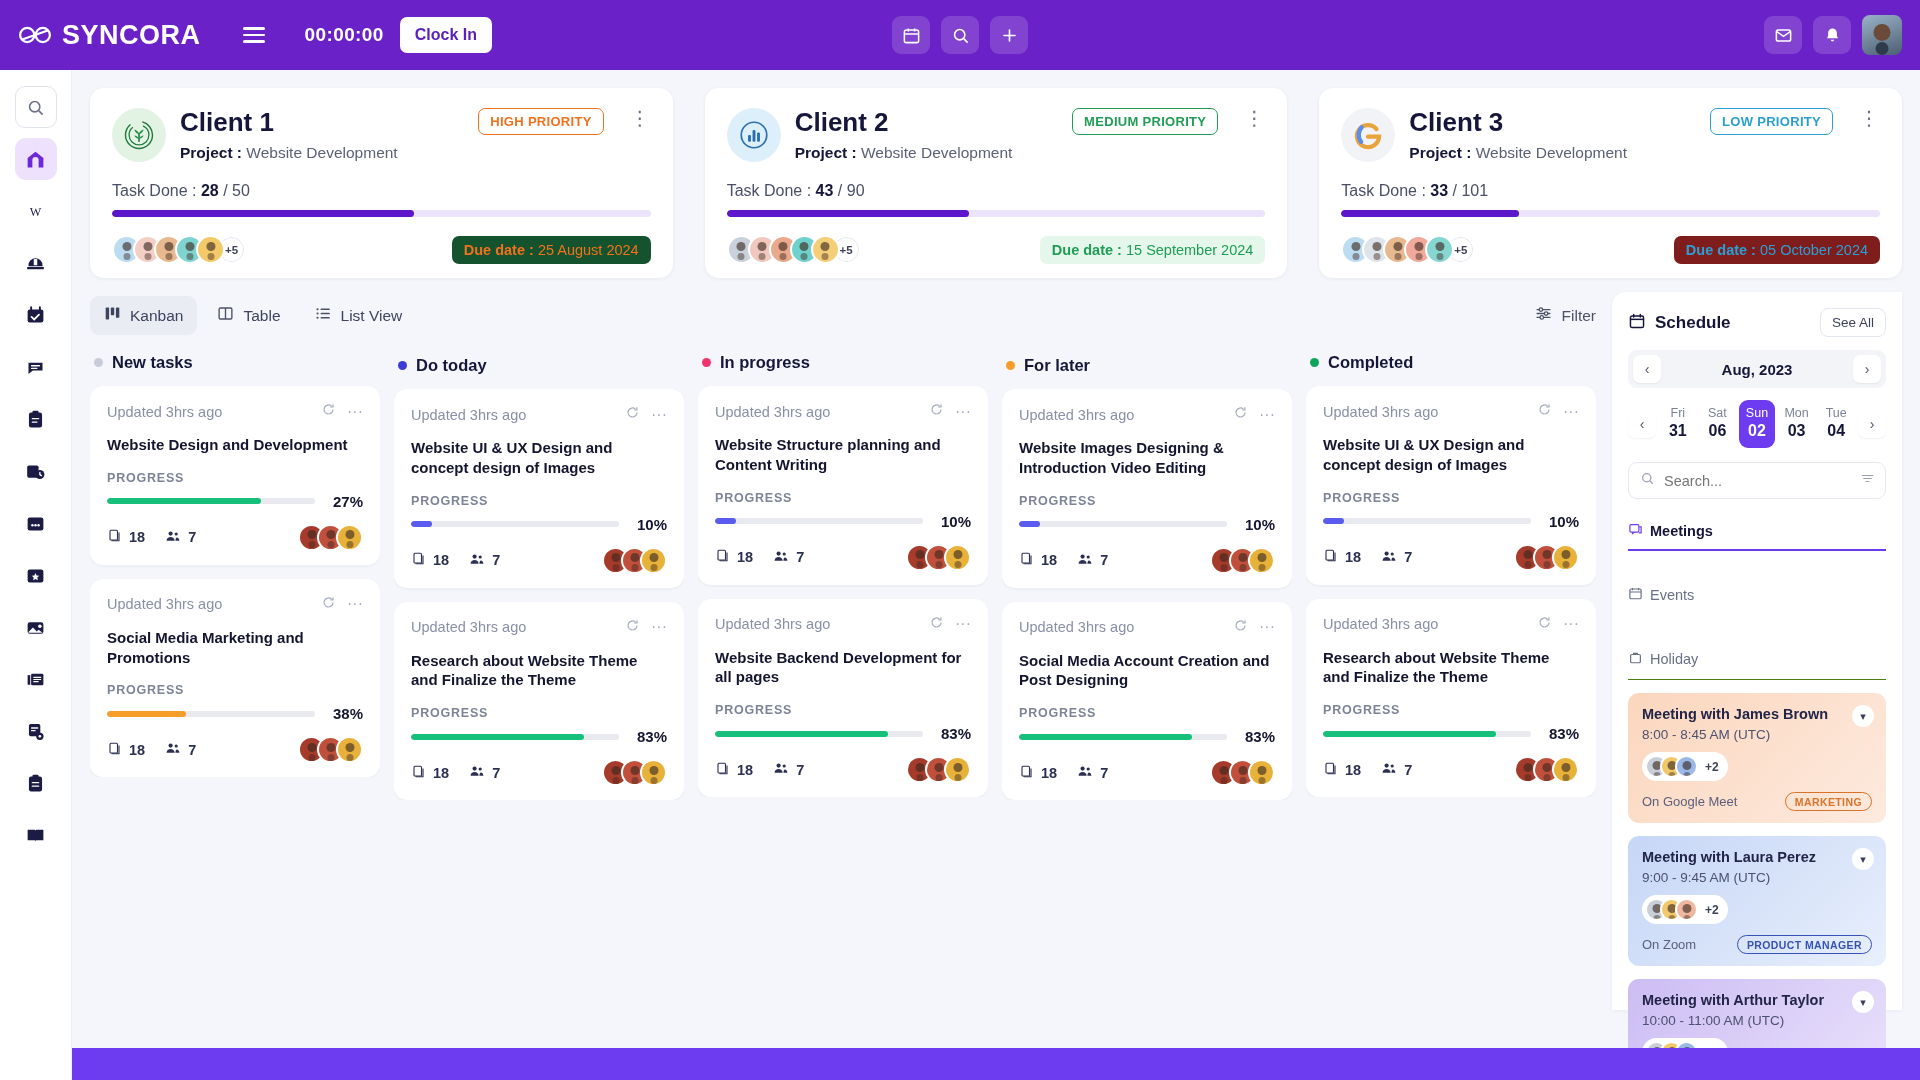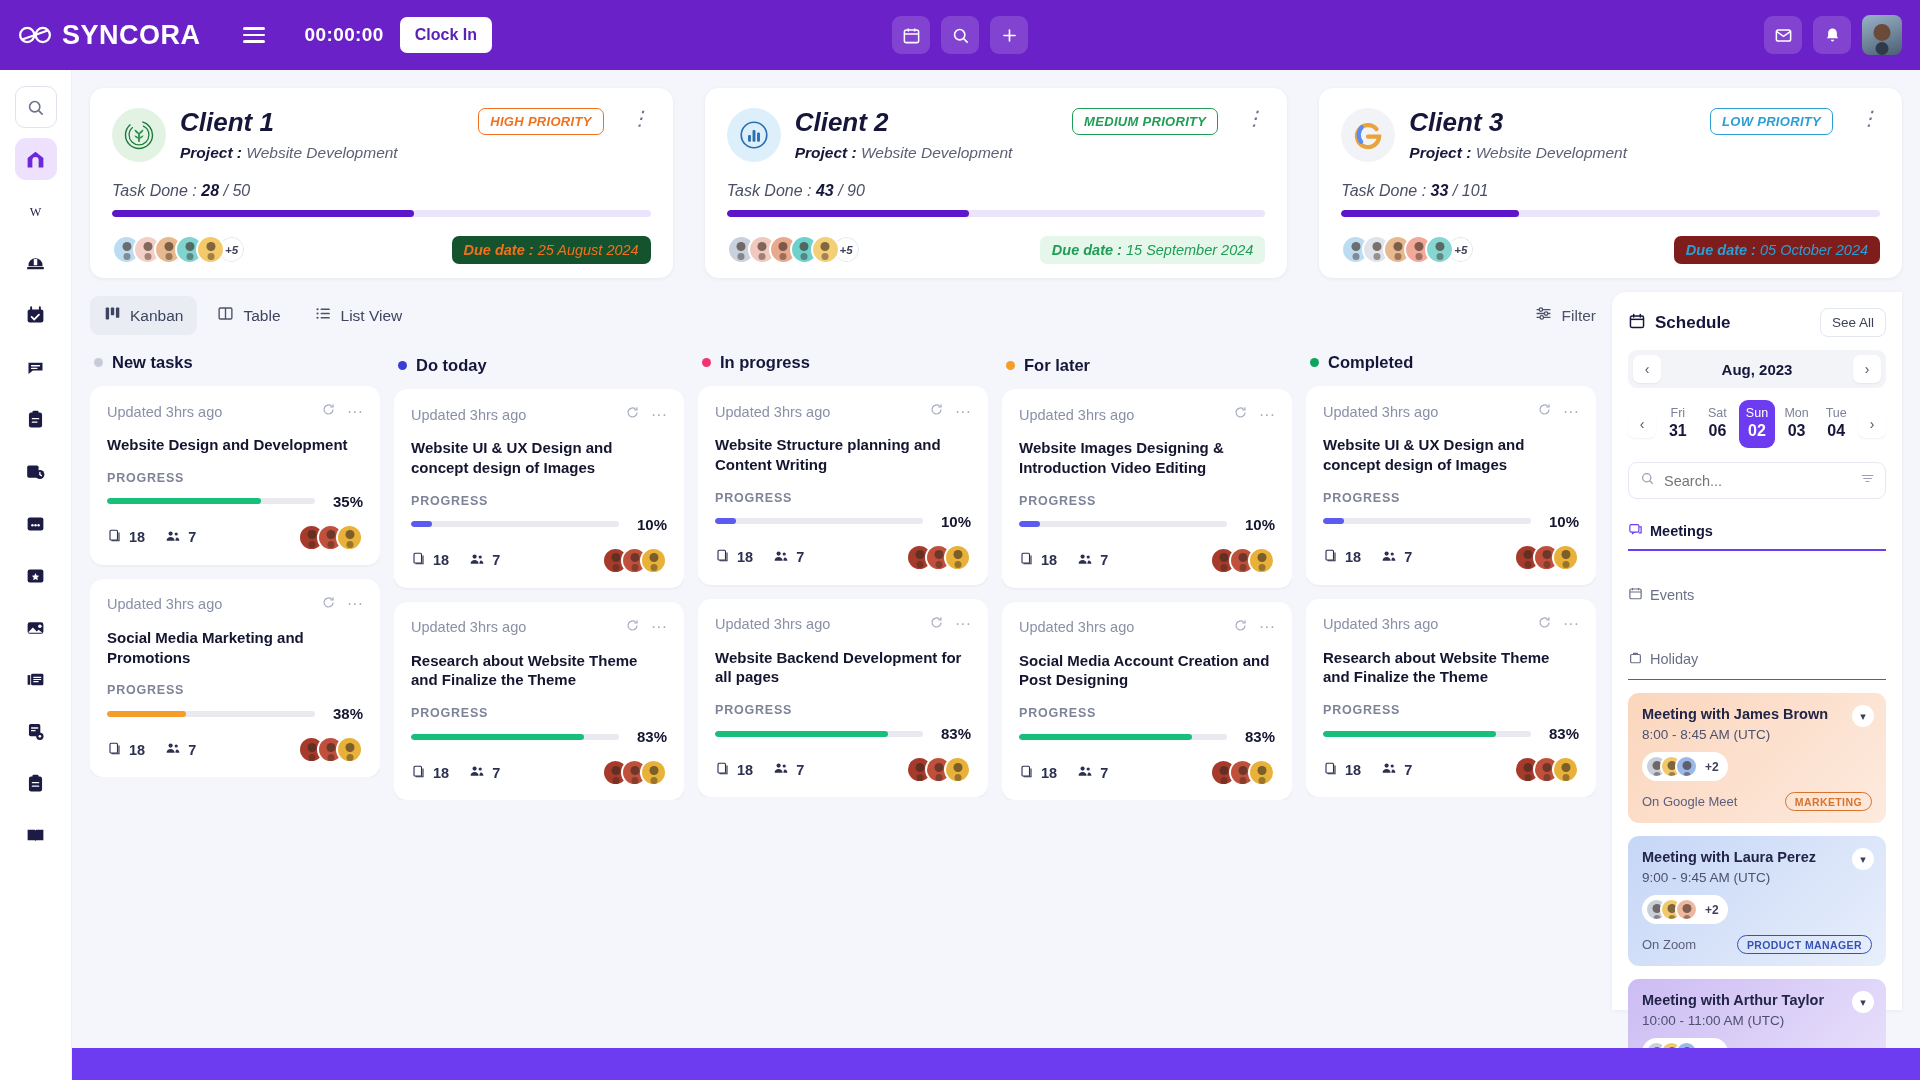--- a/index.html
+++ b/index.html
@@ -62,21 +62,21 @@
   .rail-item {
     width: 42px; height: 42px; border-radius: 11px;
     display: flex; align-items: center; justify-content: center;
     cursor: pointer; color: #1b1b44;
   }
   .rail-item.active { background: #eee1fd; color: #6d28d9; }
 
   
   .content { position: absolute; left: 72px; right: 0; top: 70px; bottom: 0; padding: 18px 0 0 0; }
 
-  .client-row { display: flex; gap: 32px; padding: 0 18px; font-style: italic; }
+  .client-row { display: flex; gap: 32px; padding: 0 18px; }
   .client-card {
     flex: 1; background: #fff; border-radius: 14px; padding: 20px 22px 14px;
     box-shadow: 0 1px 4px rgba(20,30,70,.06);
   }
   .client-head { display: flex; align-items: flex-start; gap: 14px; }
   .client-logo {
     width: 54px; height: 54px; border-radius: 50%;
     display: flex; align-items: center; justify-content: center; flex: 0 0 54px;
   }
   .client-name { font-size: 26px; font-weight: 700; color: #15163a; line-height: 1.1; }
@@ -581,21 +581,21 @@
                       </svg></span>
                   <span>···</span>
                 </span>
               </div>
               <div class="tcard-title">Website Design and Development</div>
               <div class="prg-label">PROGRESS</div>
               <div class="prg-row">
                 <div class="prg-track">
                     <i style="width:74%;background:#16c07a"></i>
                   </div>
-                <span class="prg-pct">35%</span>
+                <span class="prg-pct">27%</span>
               </div>
               <div class="tcard-foot">
                 <span class="meta">
                   <span><svg width="15" height="15" viewBox="0 0 20 20" fill="none" stroke="#2b3050" stroke-width="1.5">
                         <rect x="4" y="3" width="10" height="13" rx="1.5"></rect>
                         <path d="M16 6v11H6"></path>
                       </svg></span>
                   <span>18</span>
                 </span>
                 <span class="meta">

